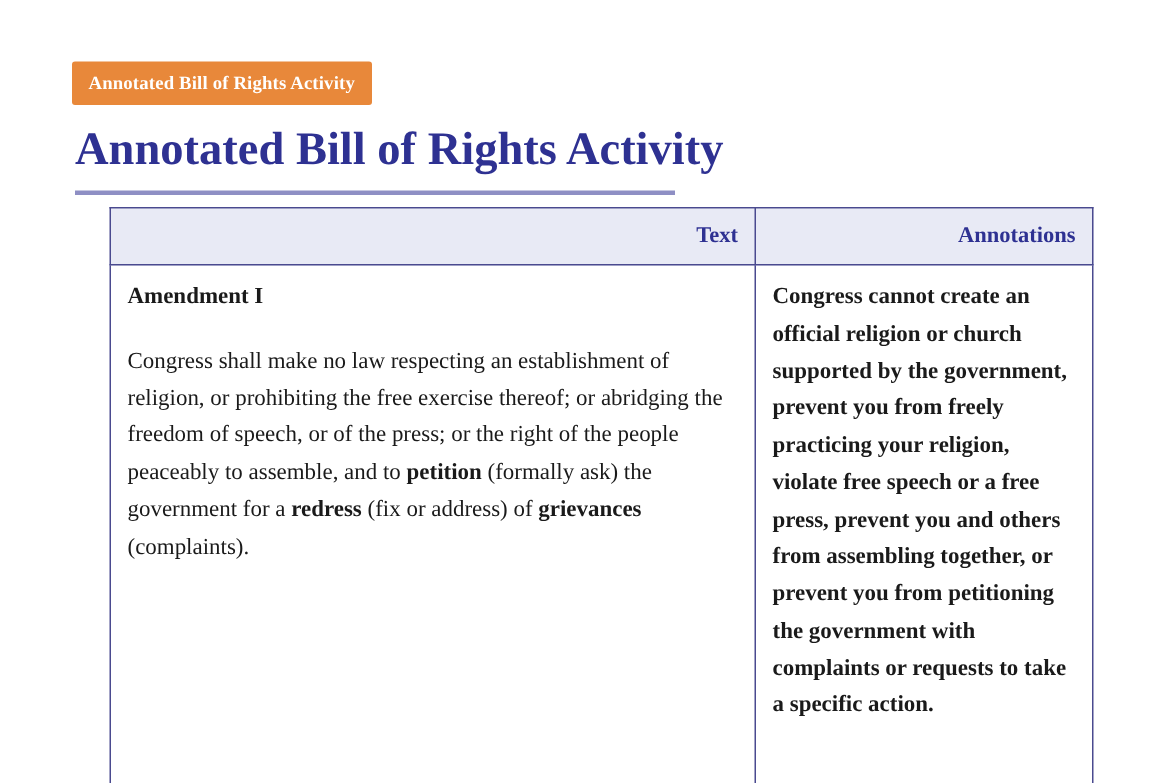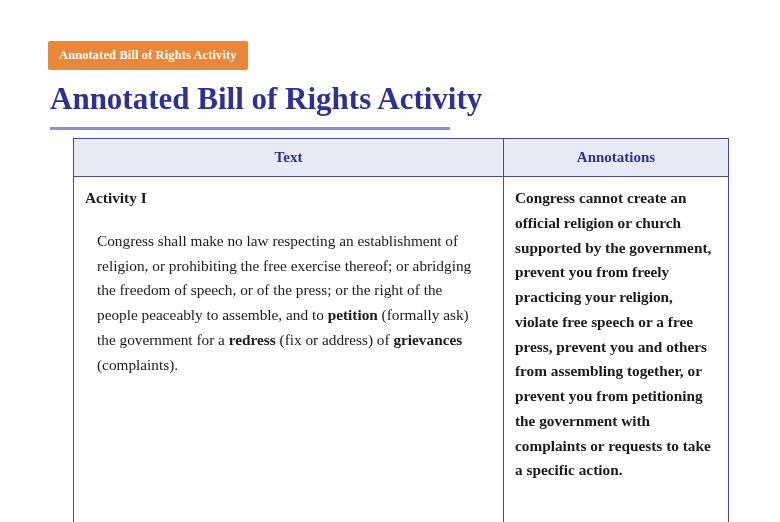--- a/index.html
+++ b/index.html
@@ -71,39 +71,39 @@
     border: 1.5px solid #4a4a8f;
     vertical-align: top;
     padding: 9px 11px 10px 11px;
   }
   table.doc-table thead th {
     background: #e8eaf5;
     color: #2e3192;
     font-family: "Liberation Serif", serif;
     font-weight: bold;
     font-size: 15px;
-    text-align: center;
+    text-align: right;
     padding-top: 10px;
     padding-bottom: 10px;
   }
   col.c-text { width: 430px; }
   col.c-annot { width: 225px; }
   .cell-text {
     font-family: "Liberation Serif", serif;
     font-size: 15.3px;
     color: #1a1a1a;
     line-height: 1.62;
   }
   .amend-heading {
     font-weight: bold;
     font-size: 15.3px;
     margin: 0 0 18px 0;
   }
   .body-para {
-    margin: 12px;
+    margin: 0;
   }
   .body-para b { font-weight: bold; }
   .annot-cell {
     font-family: "Liberation Serif", serif;
     font-size: 15.3px;
     color: #1a1a1a;
     line-height: 1.62;
     padding-top: 55px;
   }
   .annot-cell p { margin: 0; font-weight: bold; }
@@ -128,21 +128,21 @@
     </colgroup>
     <thead>
       <tr>
         <th>Text</th>
         <th>Annotations</th>
       </tr>
     </thead>
     <tbody>
       <tr class="row-main">
         <td class="cell-text">
-          <div class="amend-heading">Activity I</div>
+          <div class="amend-heading">Amendment I</div>
           <div class="body-para">Congress shall make no law respecting an establishment of religion, or prohibiting the free exercise thereof; or abridging the freedom of speech, or of the press; or the right of the people peaceably to assemble, and to <b>petition</b> (formally ask) the government for a <b>redress</b> (fix or address) of <b>grievances</b> (complaints).</div>
         </td>
         <td class="annot-cell">
           <p>Congress cannot create an official religion or church supported by the government, prevent you from freely practicing your religion, violate free speech or a free press, prevent you and others from assembling together, or prevent you from petitioning the government with complaints or requests to take a specific action.</p>
         </td>
       </tr>
     </tbody>
   </table>
 
 </div>

